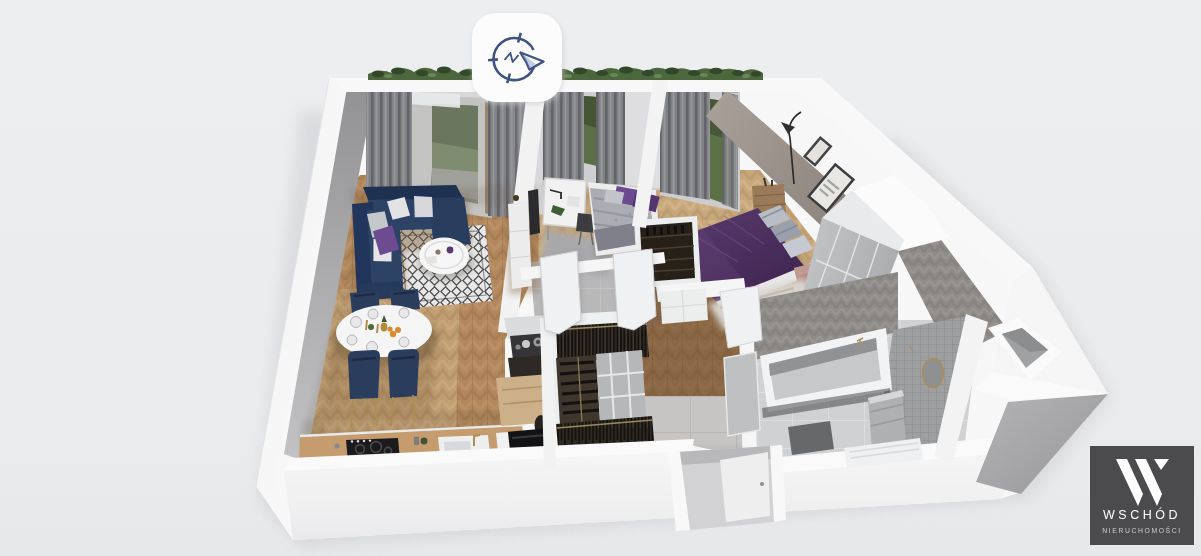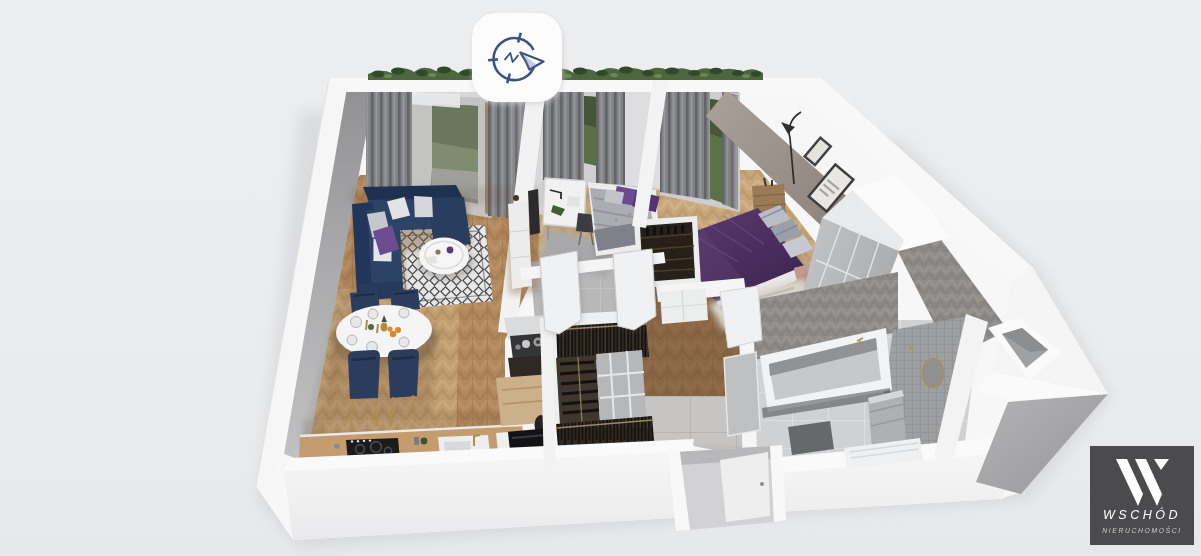--- a/index.html
+++ b/index.html
@@ -1,16 +1,16 @@
 <!DOCTYPE html>
 <html><head>
 <meta charset="utf-8">
 <style>
 html,body{margin:0;padding:0;background:#ecedef;font-family:"Liberation Sans",sans-serif;}
-#stage{position:relative;width:1201px;height:556px;overflow:hidden;font-style:italic;}
+#stage{position:relative;width:1201px;height:556px;overflow:hidden;}
 </style>
 </head>
 <body>
 <div id="stage">
 <svg width="1201" height="556" viewBox="0 0 1201 556">
 <defs>
 <linearGradient id="bgGrad" x1="0" y1="0" x2="0" y2="1">
 <stop offset="0" stop-color="#edeeef"></stop>
 <stop offset="0.75" stop-color="#eaebed"></stop>
 <stop offset="1" stop-color="#e7e8ea"></stop>

